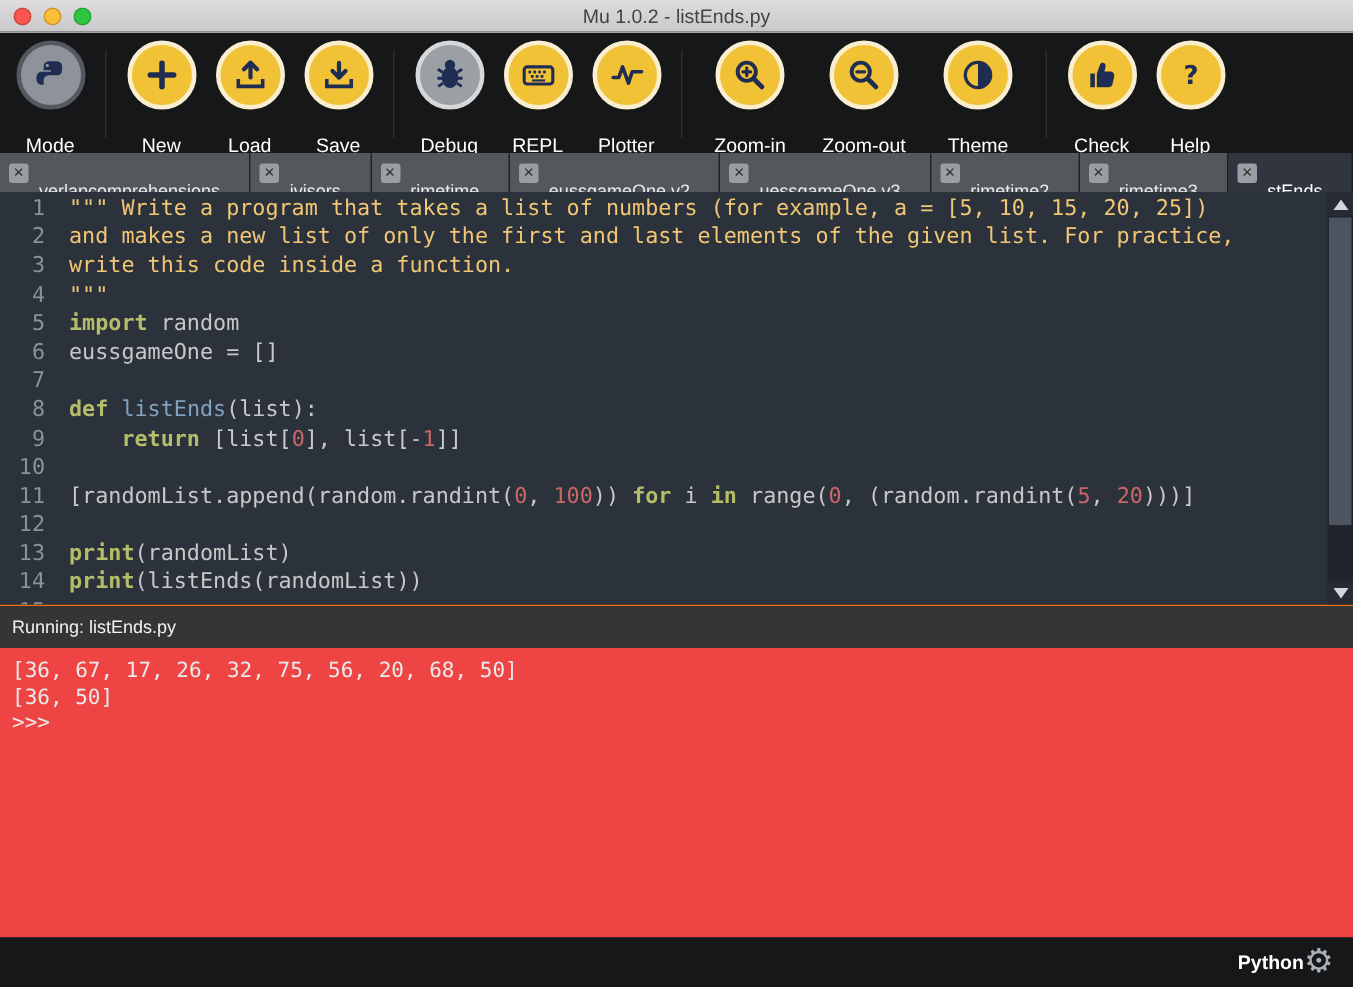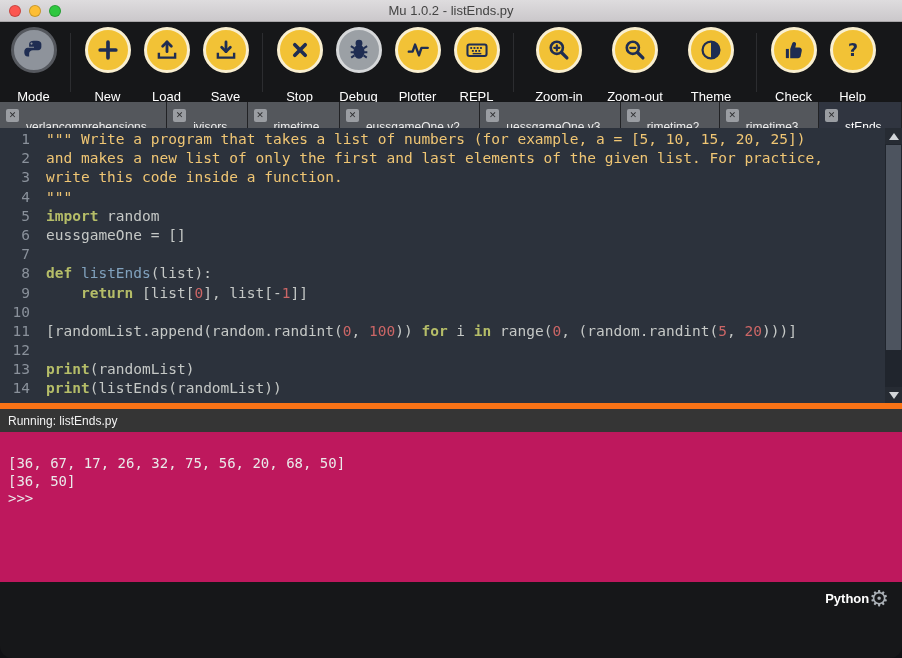--- a/index.html
+++ b/index.html
@@ -55,23 +55,23 @@
   .sb-btn { position:absolute; left:0; right:0; height:16px; background:#262b33;
             display:flex; align-items:center; justify-content:center; cursor:pointer; }
   .sb-btn.up { top:0; } .sb-btn.down { bottom:0; }
   .arrow-up { width:0; height:0; border-left:5px solid transparent; border-right:5px solid transparent;
               border-bottom:7px solid #d2d5d9; }
   .arrow-down { width:0; height:0; border-left:5px solid transparent; border-right:5px solid transparent;
                 border-top:7px solid #d2d5d9; }
   .sb-thumb { position:absolute; top:17px; left:1px; right:1px; height:205px; background:#4d545f; cursor:grab; }
 
   
-  .runbar { height:29px; flex:none; background:#353535; border-top:6px solid #f97316;
+  .runbar { height:29px; flex:none; background:#353535; border-top:1px solid #f97316;
             display:flex; align-items:center; padding:0 8px; color:#f2f2f2; font-size:12px; }
-  .console { height:150px; flex:none; background:#be185d; padding:23px 8px;
+  .console { height:193px; flex:none; background:#ef4444; padding:7px 8px;
              font-family:"DejaVu Sans Mono", monospace; font-size:14px; line-height:17.5px; color:#eaeaea;
              overflow:hidden; }
   .statusbar { height:33px; flex:none; background:#161719; display:flex; align-items:center;
                justify-content:flex-end; padding:0 13px; }
   .mode-label { color:#ffffff; font-size:13px; font-weight:bold; }
   .gear { color:#aab0b6; font-size:22px; line-height:22px; font-family:"DejaVu Sans", sans-serif; cursor:pointer; }
 </style>
 </head>
 <body>
 
@@ -127,65 +127,57 @@
               <path d="M8 9.5l4 4 4-4" stroke="#1f2d52" stroke-width="2.6" stroke-linecap="round" stroke-linejoin="round" fill="none"></path>
               <path d="M4.5 14.5v4.5h15v-4.5" stroke="#1f2d52" stroke-width="2.2" fill="none"></path>
             </svg>
         </div>
         <div class="tb-label">Save</div>
       </div>
     </div>
     <div class="tb-sep"></div>
     <div class="tb-group">
       <div class="tb-btn">
-        <div class="tb-circle">
-          <svg width="26" height="26" viewBox="0 0 24 24">
-              <path d="M7.2 7.2l9.6 9.6M16.8 7.2l-9.6 9.6" stroke="#1f2d52" stroke-width="3.4" stroke-linecap="round" fill="none"></path>
-            </svg>
-        </div>
-        <div class="tb-label">Stop</div>
-      </div>
-      <div class="tb-btn">
         <div class="tb-circle gray-lit">
           <svg width="26" height="26" viewBox="0 0 24 24">
               <g stroke="#1f2d52" stroke-width="1.8" fill="#1f2d52">
                 <ellipse cx="12" cy="13.5" rx="4.2" ry="5.6"></ellipse>
                 <circle cx="12" cy="5.8" r="2.3"></circle>
                 <path d="M7.8 10.5L4.5 8.5M7.8 14H4.3M7.8 17l-3 2M16.2 10.5l3.3-2M16.2 14h3.5M16.2 17l3 2" fill="none"></path>
               </g>
             </svg>
         </div>
         <div class="tb-label">Debug</div>
-      </div>
-      <div class="tb-btn">
-        <div class="tb-circle">
-          <svg width="26" height="26" viewBox="0 0 24 24">
-              <path d="M3.5 13.5H7l2.3-6.5 3.6 10 2.3-7H21" fill="none" stroke="#1f2d52" stroke-width="2.2" stroke-linecap="round" stroke-linejoin="round"></path>
-            </svg>
-        </div>
-        <div class="tb-label">Plotter</div>
       </div>
       <div class="tb-btn">
         <div class="tb-circle">
           <svg width="26" height="26" viewBox="0 0 24 24">
               <rect x="3.2" y="7" width="17.6" height="10.5" rx="1.8" fill="none" stroke="#1f2d52" stroke-width="1.9"></rect>
               <g fill="#1f2d52">
                 <rect x="5.8" y="9.3" width="1.7" height="1.7"></rect>
                 <rect x="8.8" y="9.3" width="1.7" height="1.7"></rect>
                 <rect x="11.8" y="9.3" width="1.7" height="1.7"></rect>
                 <rect x="14.8" y="9.3" width="1.7" height="1.7"></rect>
                 <rect x="7.3" y="12" width="1.7" height="1.7"></rect>
                 <rect x="10.3" y="12" width="1.7" height="1.7"></rect>
                 <rect x="13.3" y="12" width="1.7" height="1.7"></rect>
                 <rect x="8" y="14.7" width="8" height="1.3"></rect>
               </g>
             </svg>
         </div>
         <div class="tb-label">REPL</div>
       </div>
+      <div class="tb-btn">
+        <div class="tb-circle">
+          <svg width="26" height="26" viewBox="0 0 24 24">
+              <path d="M3.5 13.5H7l2.3-6.5 3.6 10 2.3-7H21" fill="none" stroke="#1f2d52" stroke-width="2.2" stroke-linecap="round" stroke-linejoin="round"></path>
+            </svg>
+        </div>
+        <div class="tb-label">Plotter</div>
+      </div>
     </div>
     <div class="tb-sep"></div>
     <div class="tb-group wide">
       <div class="tb-btn">
         <div class="tb-circle">
           <svg width="26" height="26" viewBox="0 0 24 24">
               <circle cx="10" cy="10" r="5.6" fill="none" stroke="#1f2d52" stroke-width="2.4"></circle>
               <path d="M14.3 14.3l5 5" stroke="#1f2d52" stroke-width="3" stroke-linecap="round"></path>
               <path d="M10 7.6v4.8M7.6 10h4.8" stroke="#1f2d52" stroke-width="2" stroke-linecap="round"></path>
             </svg>

